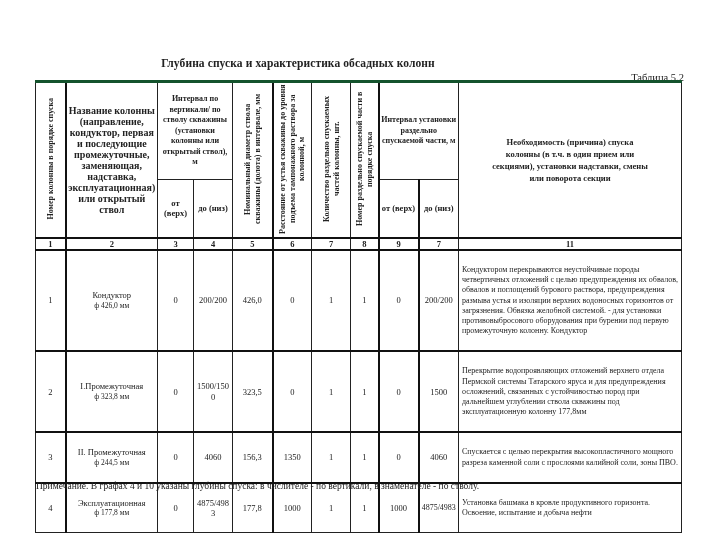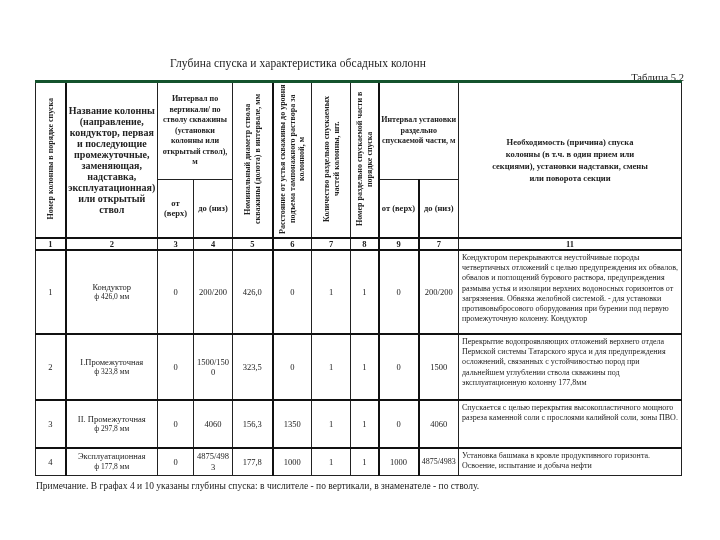--- a/index.html
+++ b/index.html
@@ -1,33 +1,33 @@
 <!DOCTYPE html>
 <html><head>
 <meta charset="utf-8">
 <style>
   html, body { margin: 0; padding: 0; background: #ffffff; }
   body { width: 720px; height: 540px; position: relative; overflow: hidden;
          font-family: "Liberation Serif", "DejaVu Serif", serif; color: #222; }
   .title { position: absolute; left: 0; width: 596px; top: 57px; text-align: center;
-           font-size: 11.5px; font-weight: normal; letter-spacing: 0.1px; }
+           font-size: 11.5px; font-weight: bold; letter-spacing: 0.1px; }
   .table-label { position: absolute; right: 36px; top: 72px; font-size: 10.5px; }
   table.main { position: absolute; left: 35px; top: 80px; border-collapse: collapse;
                table-layout: fixed; width: 646px; }
   table.main td { border: 1px solid #222; padding: 0 1px; text-align: center;
                   vertical-align: middle; font-size: 8.5px; line-height: 10.5px; overflow: hidden; }
   table.main td.thick-l { border-left: 2.5px solid #111; }
   table.main tr.thick-t td { border-top: 2.5px solid #111; }
   table.main tr.top td { border-top: 3px solid #14532d; }
   .vert { writing-mode: vertical-rl; transform: rotate(180deg); display: inline-block;
           font-size: 8px; line-height: 9.5px; font-weight: bold; white-space: normal;
           max-height: 150px; text-align: center; }
   .hbold { font-weight: bold; }
   td.reason { text-align: left !important; vertical-align: top !important;
-              font-size: 8px !important; line-height: 10.2px !important; padding: 2px 3px !important; }
+              font-size: 8px !important; line-height: 10.2px !important; padding: 14px 3px !important; }
   .nums td { font-size: 9px; font-weight: bold; height: 9px; line-height: 9px; }
   .note { position: absolute; left: 36px; top: 481px; font-size: 9.5px; text-align: center; }
   .sub { font-size: 7.5px; display: block; }
 </style>
 </head>
 <body>
 
 <div class="title">Глубина спуска и характеристика обсадных колонн</div>
 <div class="table-label">Таблица 5.2</div>
 
@@ -121,21 +121,21 @@
     <td>1</td>
     <td class="thick-l">0</td>
     <td class="thick-l">1500</td>
     <td class="reason">Перекрытие водопроявляющих отложений верхнего отдела Пермской системы Татарского яруса и для предупреждения осложнений, связанных с устойчивостью пород при дальнейшем углублении ствола скважины под эксплуатационную колонну 177,8мм</td>
   </tr>
 
   <tr class="thick-t" style="height:48px">
     <td>3</td>
     <td class="thick-l">
       <span>II. Промежуточная</span>
-      <span class="sub">ф 297,8 мм</span>
+      <span class="sub">ф 244,5 мм</span>
     </td>
     <td>0</td>
     <td>4060</td>
     <td>156,3</td>
     <td class="thick-l">1350</td>
     <td>1</td>
     <td>1</td>
     <td class="thick-l">0</td>
     <td class="thick-l">4060</td>
     <td class="reason">Спускается с целью перекрытия высокопластичного мощного разреза каменной соли с прослоями калийной соли, зоны ПВО.</td>

